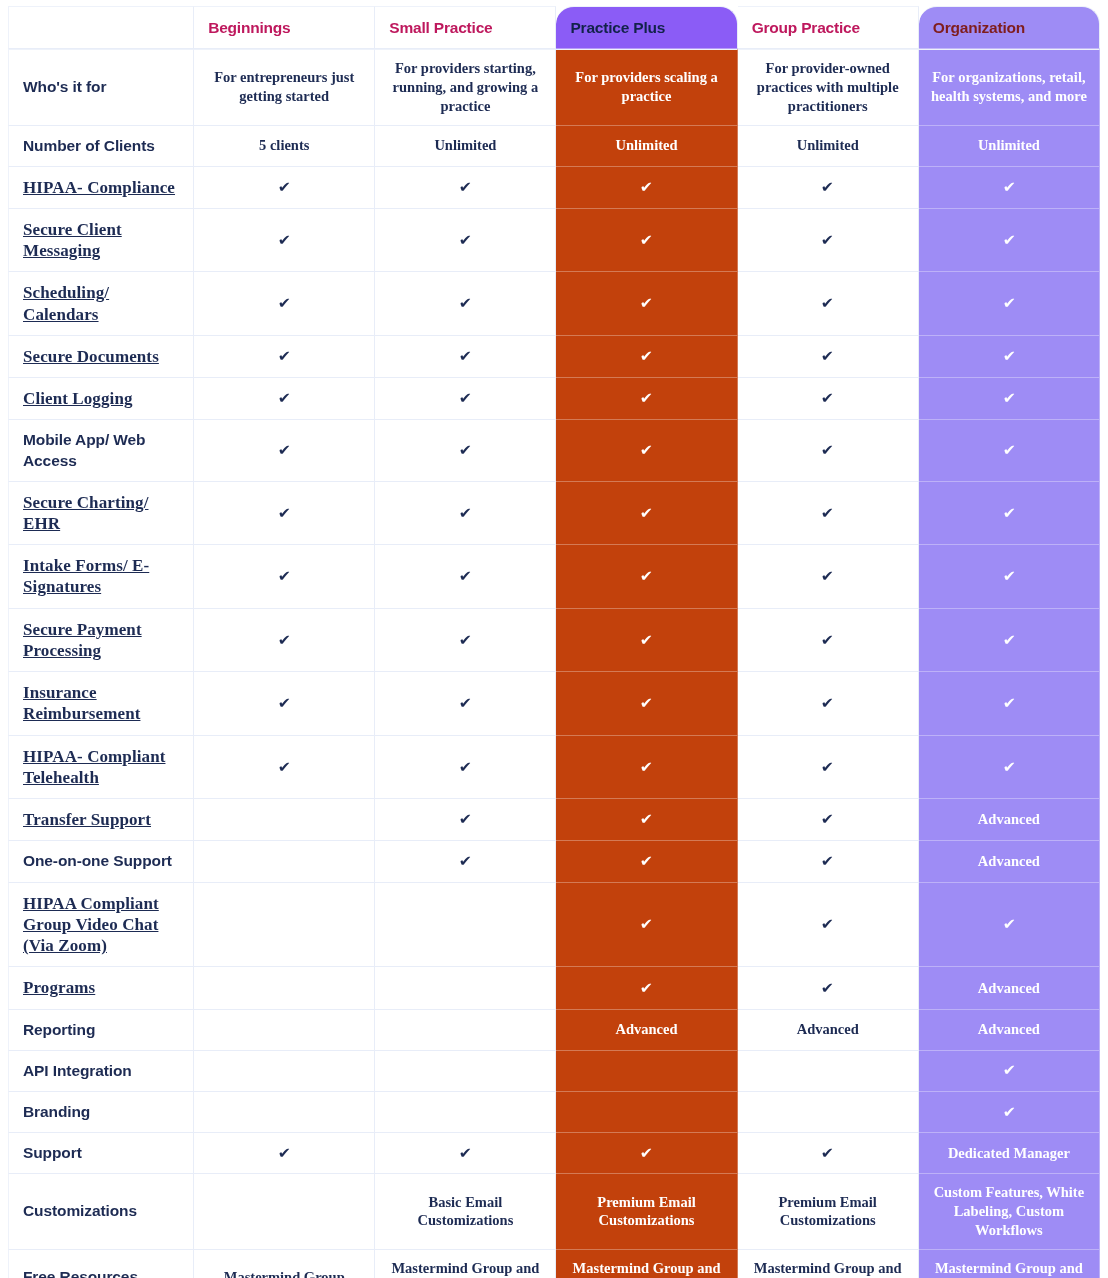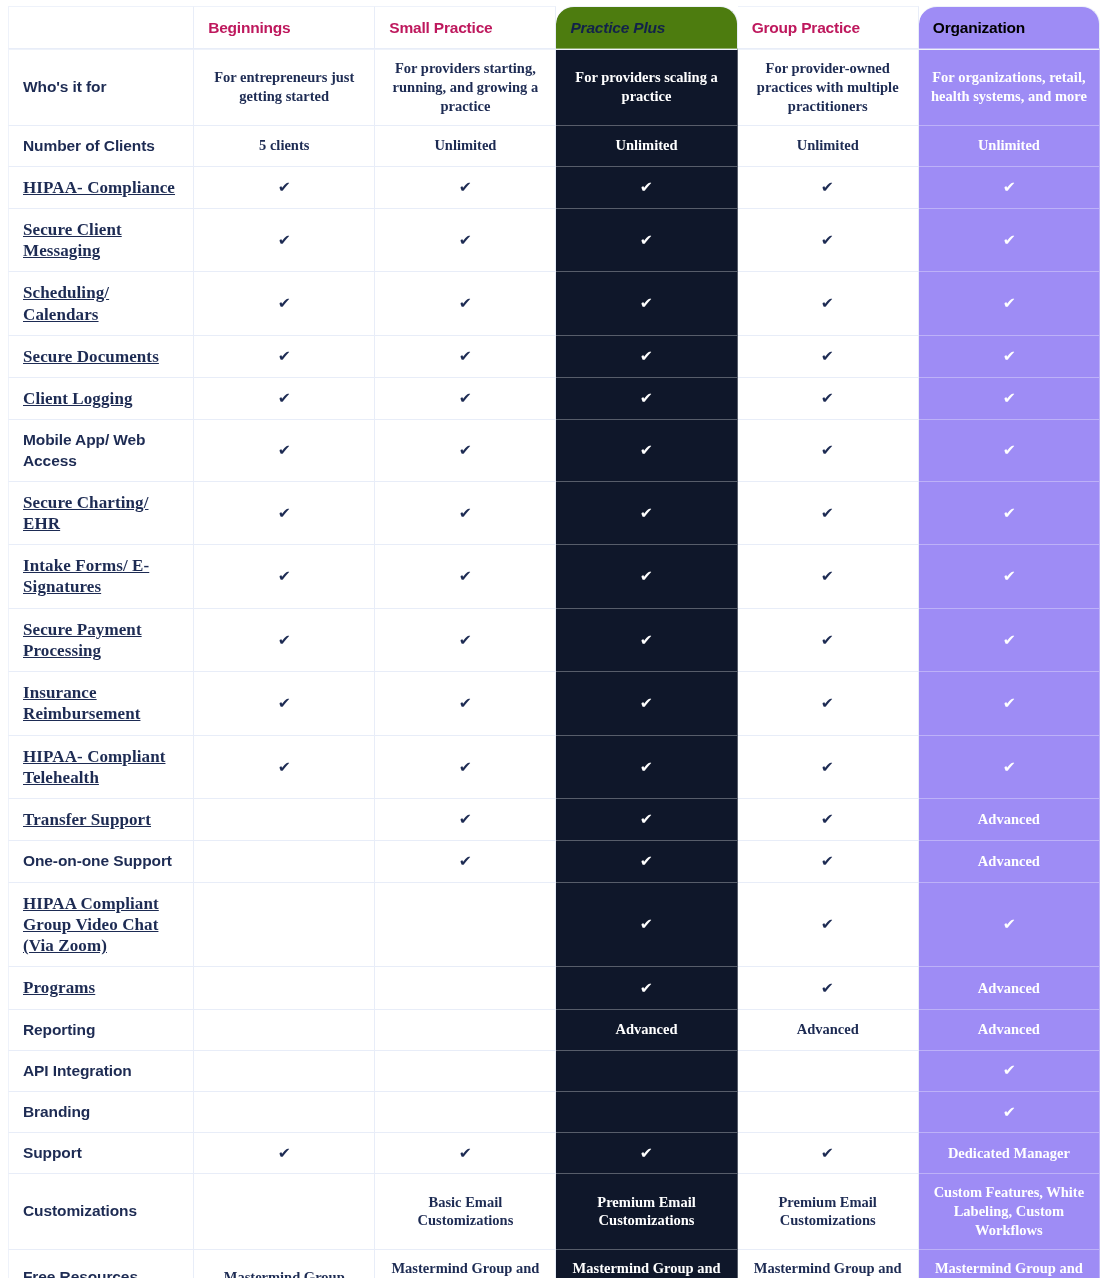--- a/index.html
+++ b/index.html
@@ -65,36 +65,36 @@
     padding:12px 10px 11px 14px;
     text-align:left;
     font-family:"Liberation Sans", sans-serif;
     font-weight:bold;
     font-size:15.5px;
     letter-spacing:-.2px;
     color:#be185d;
     background:#ffffff;
     border-bottom:1px solid #e8edf8;
   }
-  .planhead.blue{background:#4d7c0f;color:#12224a;border-top-left-radius:18px;border-top-right-radius:18px;border-bottom-color:rgba(255,255,255,.38);font-style:italic;}
-  .planhead.purple{background:#9e8cf5;color:#000000;border-top-left-radius:18px;border-top-right-radius:18px;border-bottom-color:rgba(255,255,255,.38);}
+  .planhead.blue{background:#8b5cf6;color:#12224a;border-top-left-radius:18px;border-top-right-radius:18px;border-bottom-color:rgba(255,255,255,.38);}
+  .planhead.purple{background:#9e8cf5;color:#7f1d1d;border-top-left-radius:18px;border-top-right-radius:18px;border-bottom-color:rgba(255,255,255,.38);}
   .blank-head{background:#ffffff;border-bottom:1px solid #e8edf8;}
 
   
   .val{
     text-align:center;
     padding:9px 9px;
     font-family:"Liberation Serif", serif;
     font-weight:bold;
     font-size:14.5px;
     line-height:1.3;
     color:#1d2b53;
     background:#ffffff;
   }
-  .val.blue{background:#0f172a;color:#ffffff;border-right-color:rgba(255,255,255,.30);border-bottom-color:rgba(255,255,255,.30);}
+  .val.blue{background:#c2410c;color:#ffffff;border-right-color:rgba(255,255,255,.30);border-bottom-color:rgba(255,255,255,.30);}
   .val.purple{background:#9e8cf5;color:#ffffff;border-right-color:rgba(255,255,255,.32);border-bottom-color:rgba(255,255,255,.32);margin-top:13px;}
 
   .check{
     display:inline-block;
     font-family:"DejaVu Sans", sans-serif;
     font-size:15px;
     line-height:1;
     font-weight:normal;
     color:#1d2b53;
     transform:scaleX(1.05);

